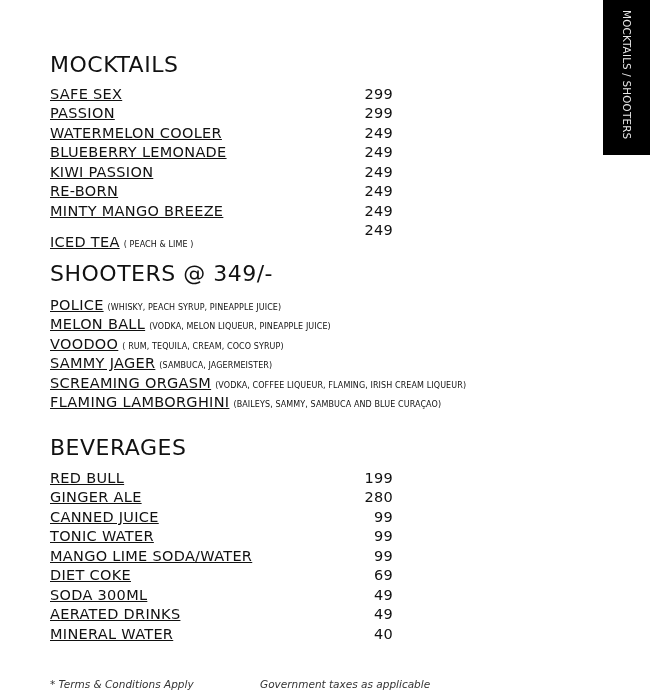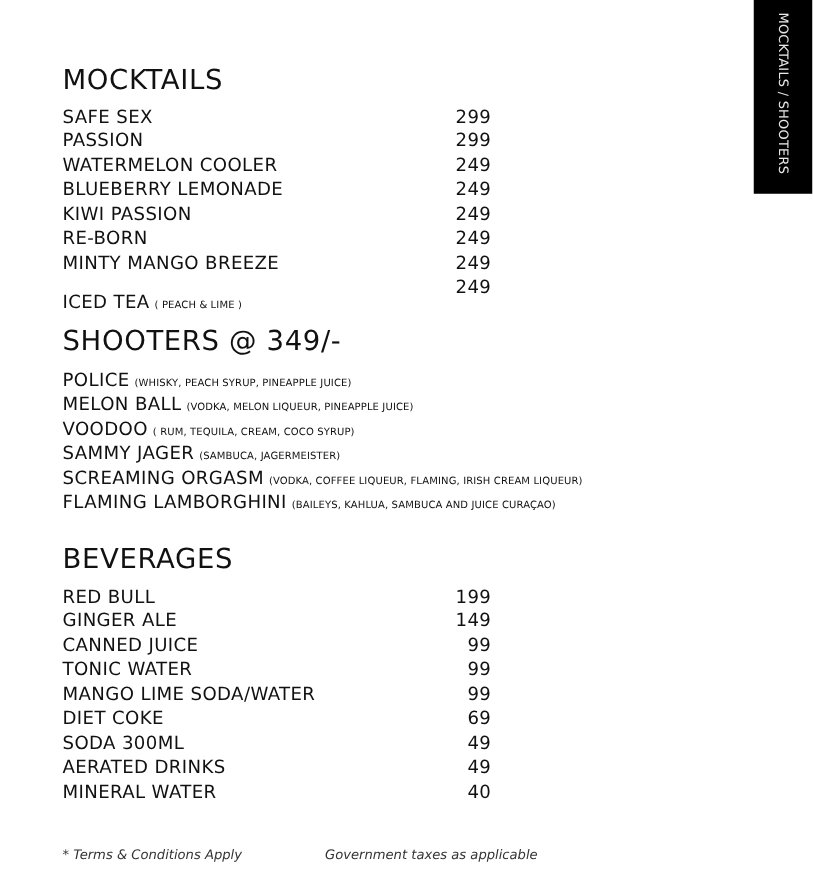--- a/index.html
+++ b/index.html
@@ -17,21 +17,21 @@
     transform: scaleX(0.9);
   }
   .section-title {
     position:absolute; left:50px; font-size:22px; font-weight:normal; letter-spacing:0.5px;
     color:#111; font-family:"DejaVu Sans", sans-serif; transform-origin:left top;
   }
   .row {
     position:absolute; left:50px; height:19px; font-size:14.5px; letter-spacing:0.3px;
     display:flex; align-items:baseline; white-space:nowrap;
   }
-  .row .name { display:inline-block; }
+  .row .name { display:inline-block;text-decoration:underline; }
   .row .note { font-size:8px; letter-spacing:0.1px; margin-left:4px; }
   .price {
     position:absolute; width:60px; text-align:right; font-size:14.5px; height:19px;
     letter-spacing:0.3px;
   }
   .footer {
     position:absolute; top:678px; font-size:10.5px; font-style:italic; color:#333;
   }
 </style>
 </head>
@@ -101,34 +101,34 @@
 <div class="row" style="top:355px;text-align:right;">
     <span class="name">SAMMY JAGER</span>
     <span class="note">(SAMBUCA, JAGERMEISTER)</span>
   </div>
 <div class="row" style="top:375px;">
     <span class="name">SCREAMING ORGASM</span>
     <span class="note">(VODKA, COFFEE LIQUEUR, FLAMING, IRISH CREAM LIQUEUR)</span>
   </div>
 <div class="row" style="top:394px;">
     <span class="name">FLAMING LAMBORGHINI</span>
-    <span class="note">(BAILEYS, KAHLUA, SAMBUCA AND JUICE CURAÇAO)</span>
+    <span class="note">(BAILEYS, SAMMY, SAMBUCA AND BLUE CURAÇAO)</span>
   </div>
 
 <div class="section-title" style="top:435px;">BEVERAGES</div>
 
 <div class="row" style="top:470px;">
     <span class="name">RED BULL</span>
   </div>
 <div class="price" style="left:333px;top:470px;">199</div>
 
 <div class="row" style="top:489px;">
     <span class="name">GINGER ALE</span>
   </div>
-<div class="price" style="left:333px;top:489px;">149</div>
+<div class="price" style="left:333px;top:489px;">280</div>
 
 <div class="row" style="top:509px;">
     <span class="name">CANNED JUICE</span>
   </div>
 <div class="price" style="left:333px;top:509px;">99</div>
 
 <div class="row" style="top:528px;">
     <span class="name">TONIC WATER</span>
   </div>
 <div class="price" style="left:333px;top:528px;">99</div>

